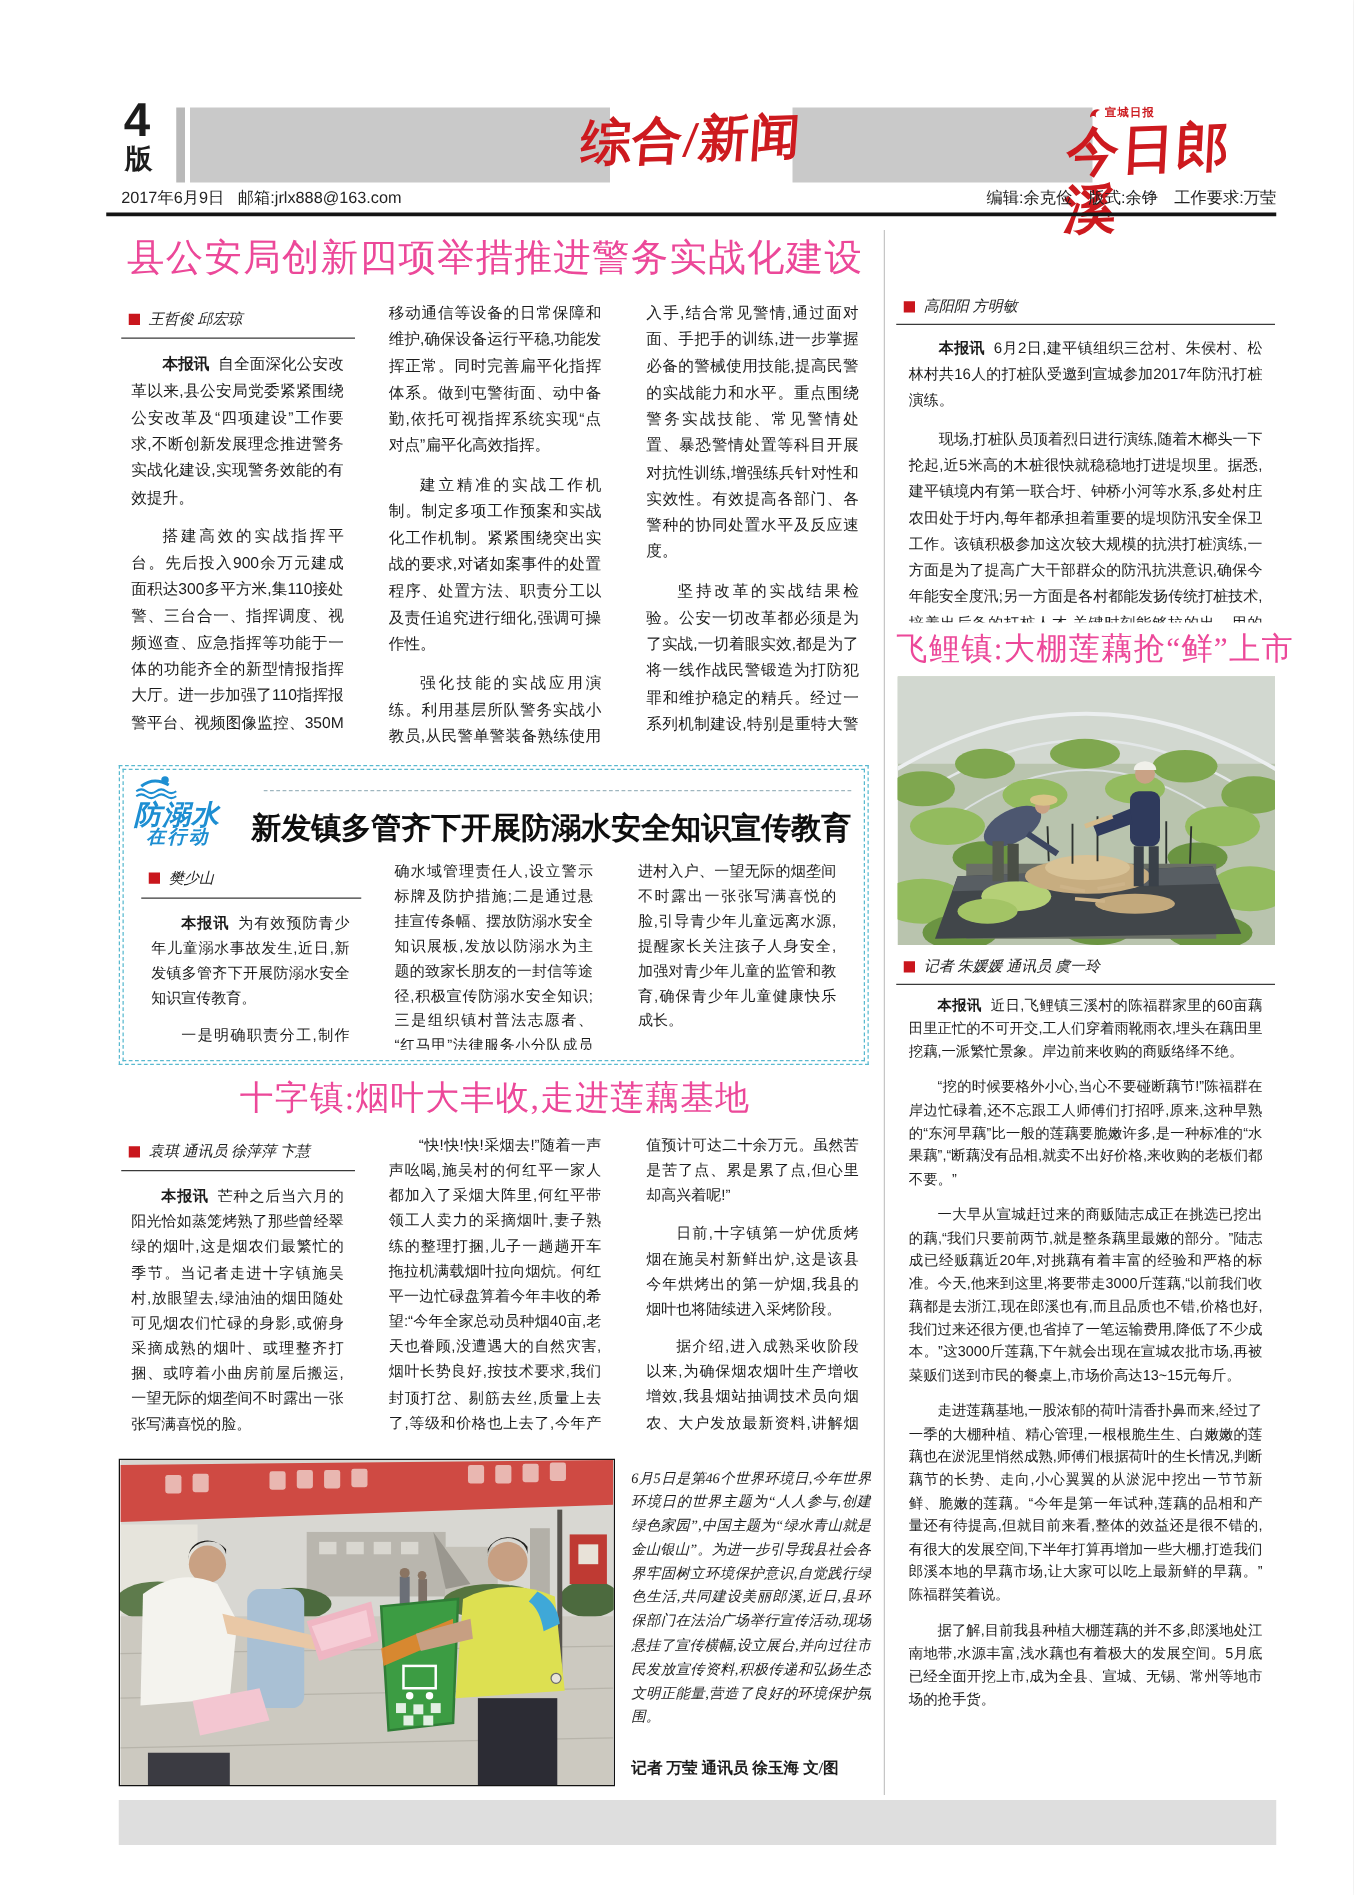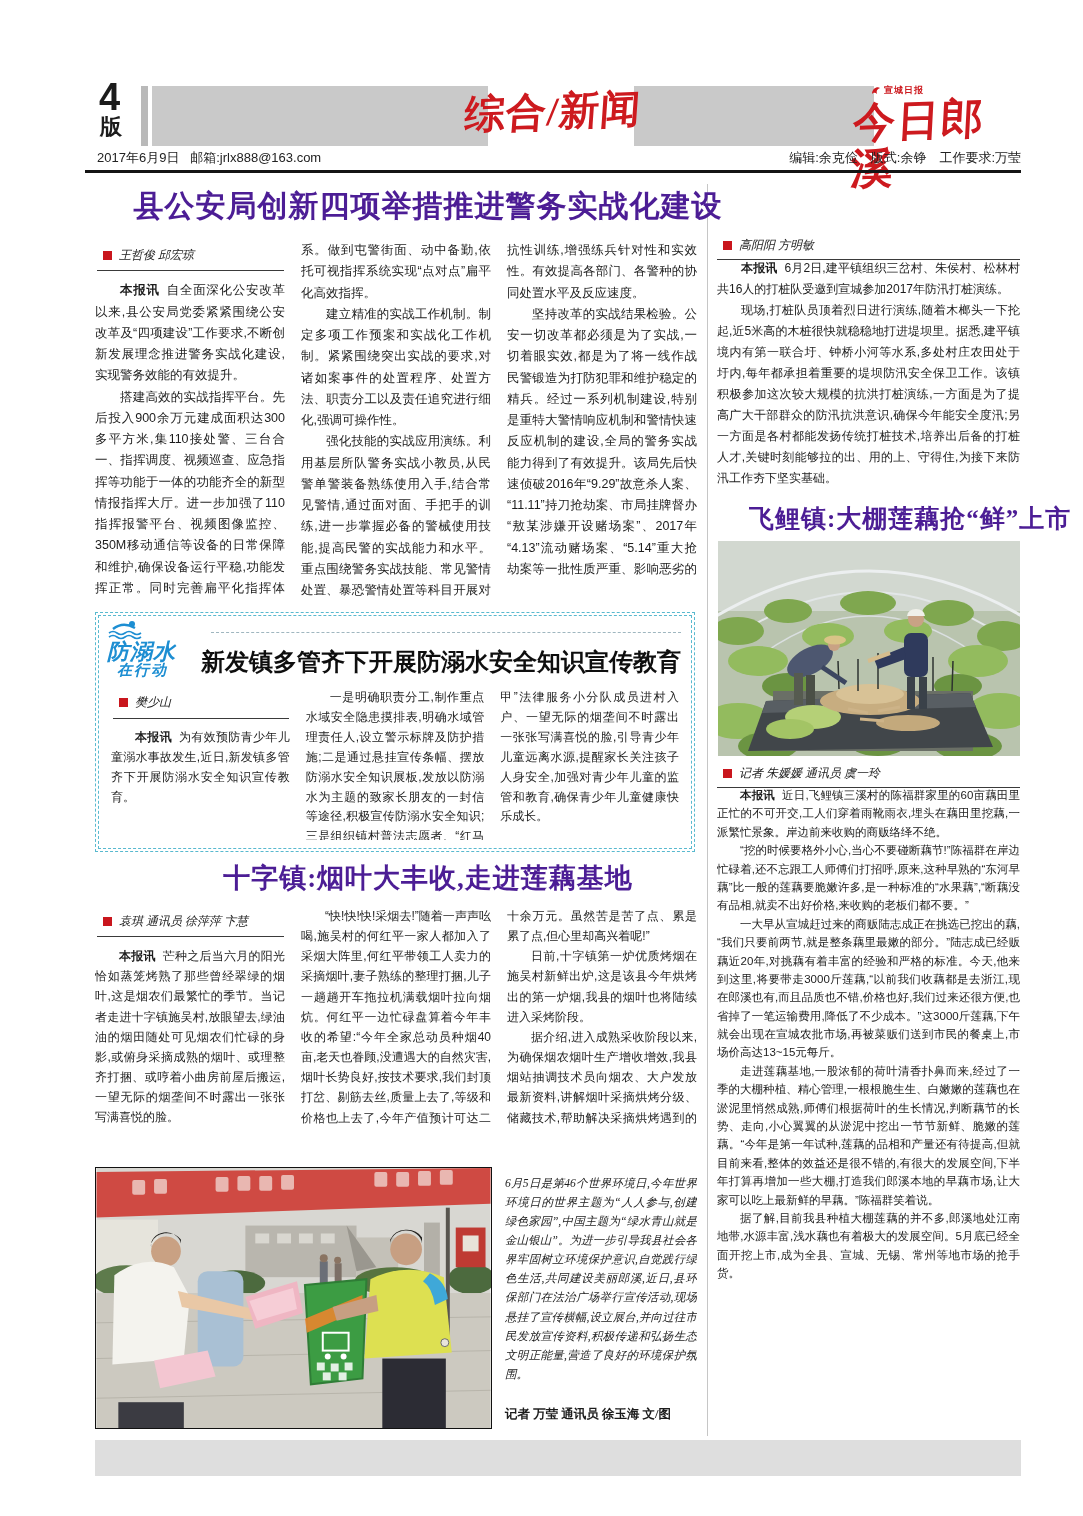--- a/index.html
+++ b/index.html
@@ -18,39 +18,39 @@
             font-family:"Liberation Serif",serif;letter-spacing:1px;}
   .mastwrap{left:852px;top:84px;width:170px;}
   .mastsub{font-size:9px;color:#cd1a1f;letter-spacing:1px;font-weight:bold;display:flex;align-items:center;gap:2px;margin-left:18px;}
   .mastmain{font-size:42px;color:#cd1a1f;font-weight:900;line-height:1.1;
             font-family:"Liberation Serif",serif;transform:rotate(-2deg) skewX(-5deg);letter-spacing:2px;}
   .daterow{left:97px;top:149px;font-size:13px;color:#222;}
   .staffrow{left:0;top:149px;width:1021px;text-align:right;font-size:13px;color:#222;}
   .hrule{left:85px;top:170px;width:936px;height:3px;background:#141414;}
   .vdivider{left:707px;top:184px;width:1px;height:1252px;background:#c6c6c6;}
   
-  .headline{font-weight:700;color:#4c1d95;text-align:center;font-family:"Liberation Serif",serif;letter-spacing:1px;margin-left:32px;}
+  .headline{font-weight:400;color:#ec4899;text-align:center;font-family:"Liberation Serif",serif;letter-spacing:1px;}
   .hl-police{left:95px;top:186px;width:602px;font-size:30px;}
   .hl-tobacco{left:95px;top:860px;width:602px;font-size:27px;}
   .hl-flood{left:717px;top:191px;width:303px;font-size:26px;}
   .hl-lotus{left:717px;top:502px;width:303px;font-size:25px;white-space:nowrap;}
   
   .byline{display:flex;align-items:center;gap:7px;font-size:12px;font-style:italic;
           font-family:"Liberation Serif",serif;color:#222;border-bottom:1px solid #3a3a3a;
           padding:3px 2px 5px 6px;}
   .redsq{width:9px;height:9px;background:#c9161d;flex:0 0 auto;}
   .col-byline{width:94%;margin:2px 0 9px 2px;}
   
   .threecol{column-count:3;column-gap:16px;text-align:justify;overflow:hidden;}
   .body-police{left:95px;top:240px;width:602px;height:366px;font-size:12.5px;line-height:1.7;}
   .body-tobacco{left:95px;top:906px;width:602px;height:254px;font-size:12px;line-height:1.68;}
   .onecol{text-align:justify;overflow:hidden;}
   .body-flood{left:717px;top:258px;width:303px;height:240px;font-size:12px;line-height:1.75;}
   .body-lotus{left:717px;top:786px;width:303px;height:651px;font-size:11.5px;line-height:1.6;}
-  .t{margin:0;text-indent:2em;}
+  .t{margin:10px;text-indent:2em;}
   .lead{font-weight:bold;margin-right:7px;}
   
   .dbox{left:95px;top:612px;width:600px;height:240px;border:1px dashed #58b9cf;padding:2px;box-sizing:border-box;}
   .dbox-in{position:relative;border:1px dashed #58b9cf;width:100%;height:100%;box-sizing:border-box;}
   .dlogo{position:absolute;left:8px;top:4px;width:92px;color:#1d8ed2;font-weight:900;
          font-style:italic;font-family:"Liberation Serif",serif;line-height:1.05;}
   .dlogo .l1{font-size:22px;letter-spacing:1px;}
   .dlogo .l2{font-size:15px;margin-left:10px;letter-spacing:2px;}
   .ddash{position:absolute;left:112px;right:10px;top:16px;border-top:1px dashed #9fb6bf;}
   .dtitle{position:absolute;left:100px;right:8px;top:30px;text-align:center;font-size:24px;

